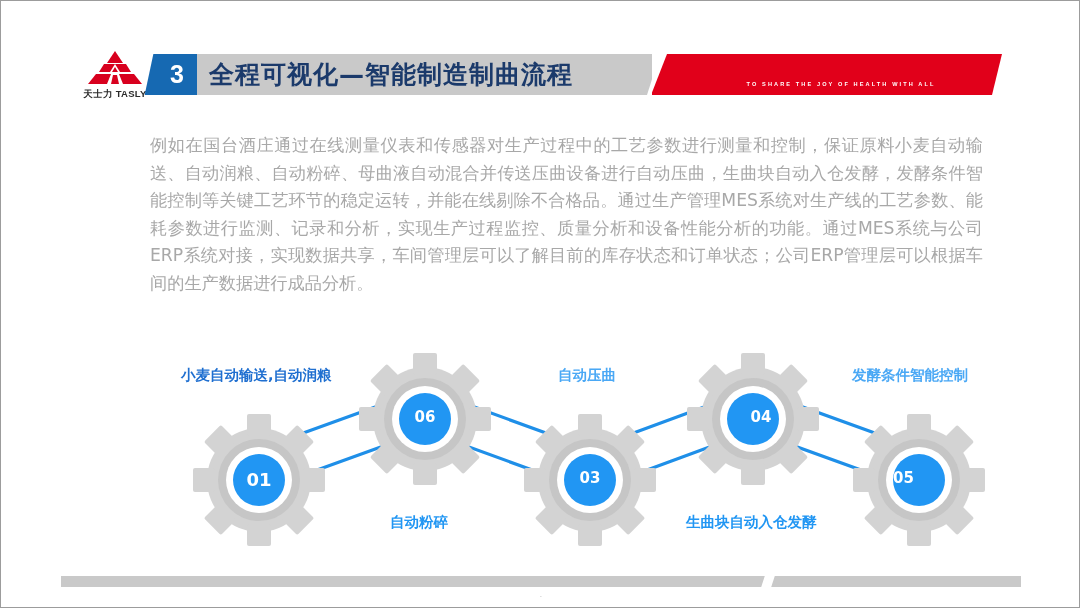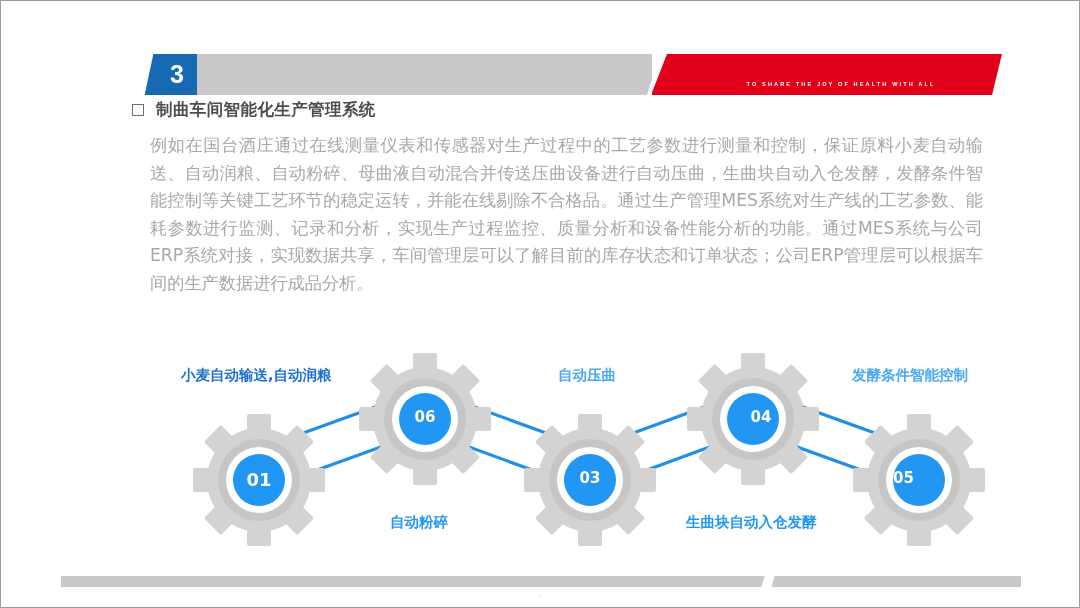--- a/index.html
+++ b/index.html
@@ -147,34 +147,45 @@
     font-family:"Liberation Sans","DejaVu Sans",sans-serif;
   }
 </style>
 </head>
 <body>
 
 <div id="slide">
 
   <div id="header">
 
+    <div id="logo">
+      <svg width="92" height="40" viewBox="0 0 92 40" aria-hidden="true">
+        <g fill="#d8001e">
+          <polygon points="46,1 54,13 38,13"></polygon>
+          <polygon points="46,14 57,14 62,22 51,22"></polygon>
+          <polygon points="46,14 35,14 30,22 41,22"></polygon>
+          <polygon points="46,17 49,22 43,22"></polygon>
+          <polygon points="27,24 42,24 38,34 19,34"></polygon>
+          <polygon points="65,24 50,24 54,34 73,34"></polygon>
+          <polygon points="44,25 48,25 50,34 42,34"></polygon>
+        </g>
+      </svg>
+      <div class="logotext">天士力 TASLY</div>
+    </div>
 
     <div id="badge"></div>
     <div id="badge-num">3</div>
 
     <div id="titlebar"></div>
+    <div id="title-text">全程可视化—智能制造制曲流程</div>
 
     <div id="redbar"></div>
     <div id="slogan-en">TO SHARE THE JOY OF HEALTH WITH ALL</div>
   </div>
 
-  <div id="bullet-row">
-    <div id="bullet-box"></div>
-    <div id="bullet-heading">制曲车间智能化生产管理系统</div>
-  </div>
 
   <div id="paragraph">例如在国台酒庄通过在线测量仪表和传感器对生产过程中的工艺参数进行测量和控制，保证原料小麦自动输送、自动润粮、自动粉碎、母曲液自动混合并传送压曲设备进行自动压曲，生曲块自动入仓发酵，发酵条件智能控制等关键工艺环节的稳定运转，并能在线剔除不合格品。通过生产管理MES系统对生产线的工艺参数、能耗参数进行监测、记录和分析，实现生产过程监控、质量分析和设备性能分析的功能。通过MES系统与公司ERP系统对接，实现数据共享，车间管理层可以了解目前的库存状态和订单状态；公司ERP管理层可以根据车间的生产数据进行成品分析。</div>
 
   <div id="diagram">
     <svg width="1080" height="225" viewBox="0 0 1080 225" aria-hidden="true">
       <defs>
         <g id="gearteeth">
           <circle cx="0" cy="0" r="52" fill="#d3d3d3"></circle>
           <g fill="#d3d3d3">
             <rect x="-12" y="-66" width="24" height="22" rx="2"></rect>

